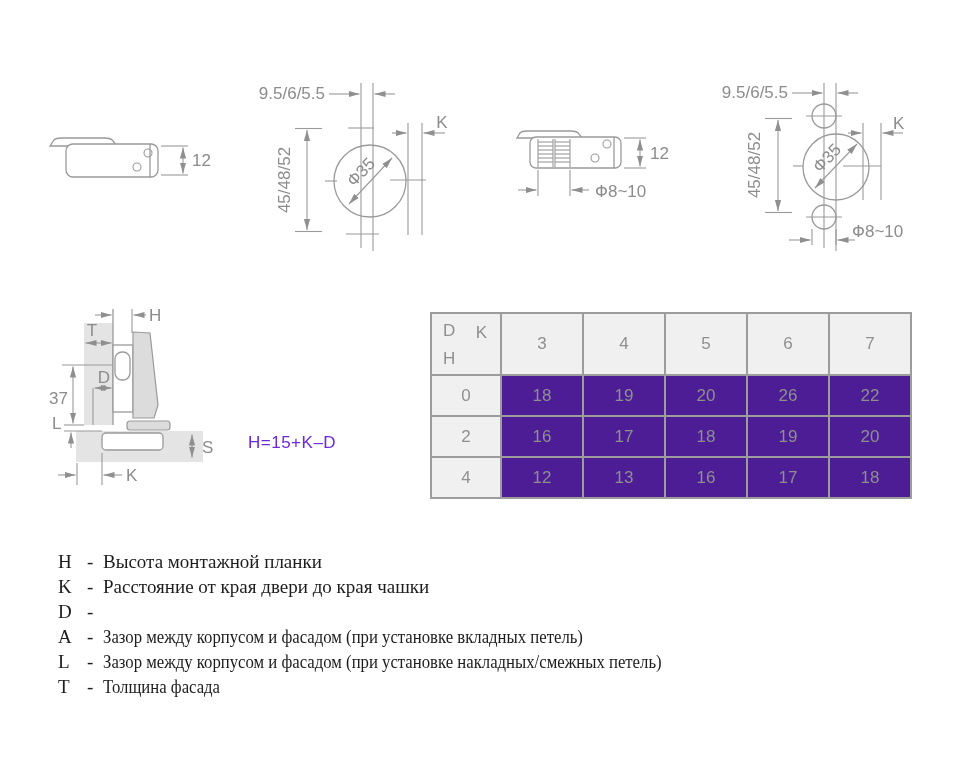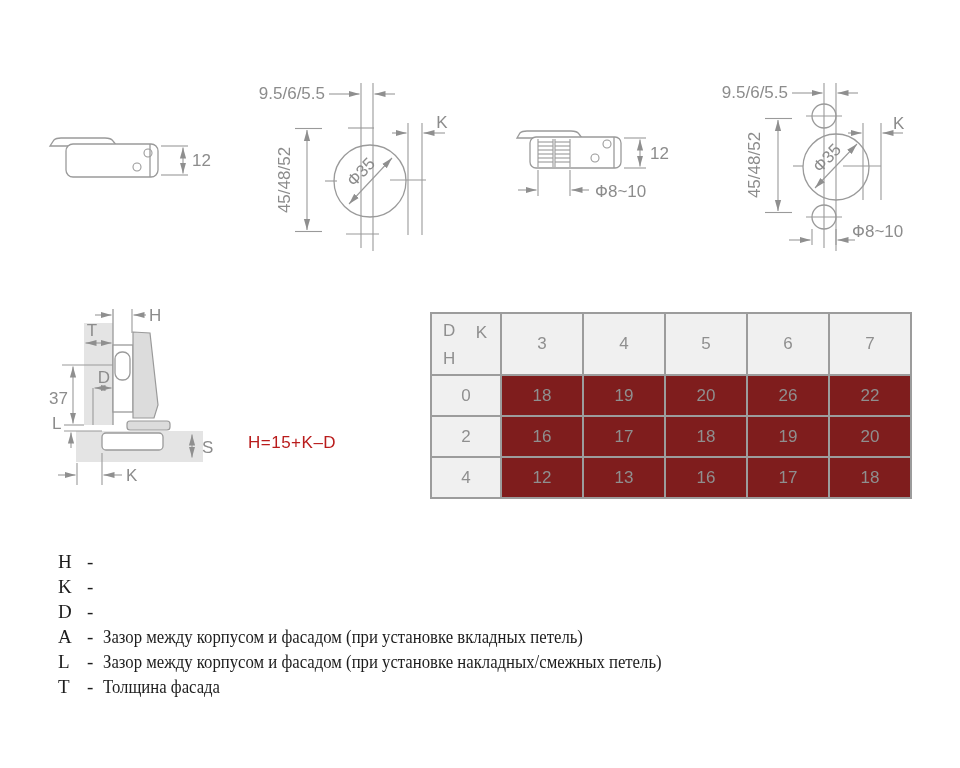--- a/index.html
+++ b/index.html
@@ -5,25 +5,25 @@
   html,body{margin:0;padding:0;background:#ffffff;}
   body{width:960px;height:768px;position:relative;overflow:hidden;
        font-family:"Liberation Sans",sans-serif;}
   .abs{position:absolute;}
   svg text{font-family:"Liberation Sans",sans-serif;fill:#8c8c8c;}
   svg .ln{stroke:#9a9a9a;stroke-width:1.3;fill:none;}
   svg .thin{stroke:#9a9a9a;stroke-width:1.1;fill:none;}
   svg .white{fill:#ffffff;stroke:#9a9a9a;stroke-width:1.3;}
   svg .panel{fill:#e4e4e4;stroke:none;}
   svg .metal{fill:#dcdcdc;stroke:#9a9a9a;stroke-width:1.2;}
-  .formula{font-size:17px;color:#b91c1c;letter-spacing:.5px;}
+  .formula{font-size:17px;color:#6d28d9;letter-spacing:.5px;}
   
   table.spec{border-collapse:collapse;table-layout:fixed;}
   table.spec td{border:2px solid #9c9c9c;text-align:center;vertical-align:middle;
-    font-size:17px;color:#8f8f8f;background:#7f1d1d;padding:0;}
+    font-size:17px;color:#8f8f8f;background:#4c1d95;padding:0;}
   table.spec td.hd{background:#f0f0f0;}
   td.corner{position:relative;background:
     conic-gradient(from 90deg at 0% 0%, #efefef 0deg 24deg, #fbfbfb 32deg 58deg, #efefef 66deg 90deg);}
   td.corner span{position:absolute;font-size:17px;color:#8f8f8f;}
   .cD{top:7px;left:11px;} .cK{top:9px;right:13px;} .cH{bottom:5px;left:11px;}
   
   .legend{font-family:"Liberation Serif",serif;color:#1d1d1d;font-size:19px;}
   .legend .row{display:flex;align-items:baseline;height:25px;white-space:nowrap;}
   .legend .sym{display:inline-block;width:24px;}
   .legend .dash{display:inline-block;width:16px;text-align:left;margin-left:5px;}
@@ -228,24 +228,26 @@
     <td>17</td>
     <td>18</td>
   </tr>
 </tbody>
   </table>
 
 <div class="legend abs" style="left:58px;top:551px;">
   <div class="row">
     <span class="sym">H</span>
     <span class="dash">-</span>
+    <span class="desc">Высота монтажной планки</span>
   </div>
   <div class="row">
     <span class="sym">K</span>
     <span class="dash">-</span>
+    <span class="desc">Расстояние от края двери до края чашки</span>
   </div>
   <div class="row">
     <span class="sym">D</span>
     <span class="dash">-</span>
   </div>
   <div class="row cond">
     <span class="sym">A</span>
     <span class="dash">-</span>
     <span class="desc">Зазор между корпусом и фасадом (при установке вкладных петель)</span>
   </div>

